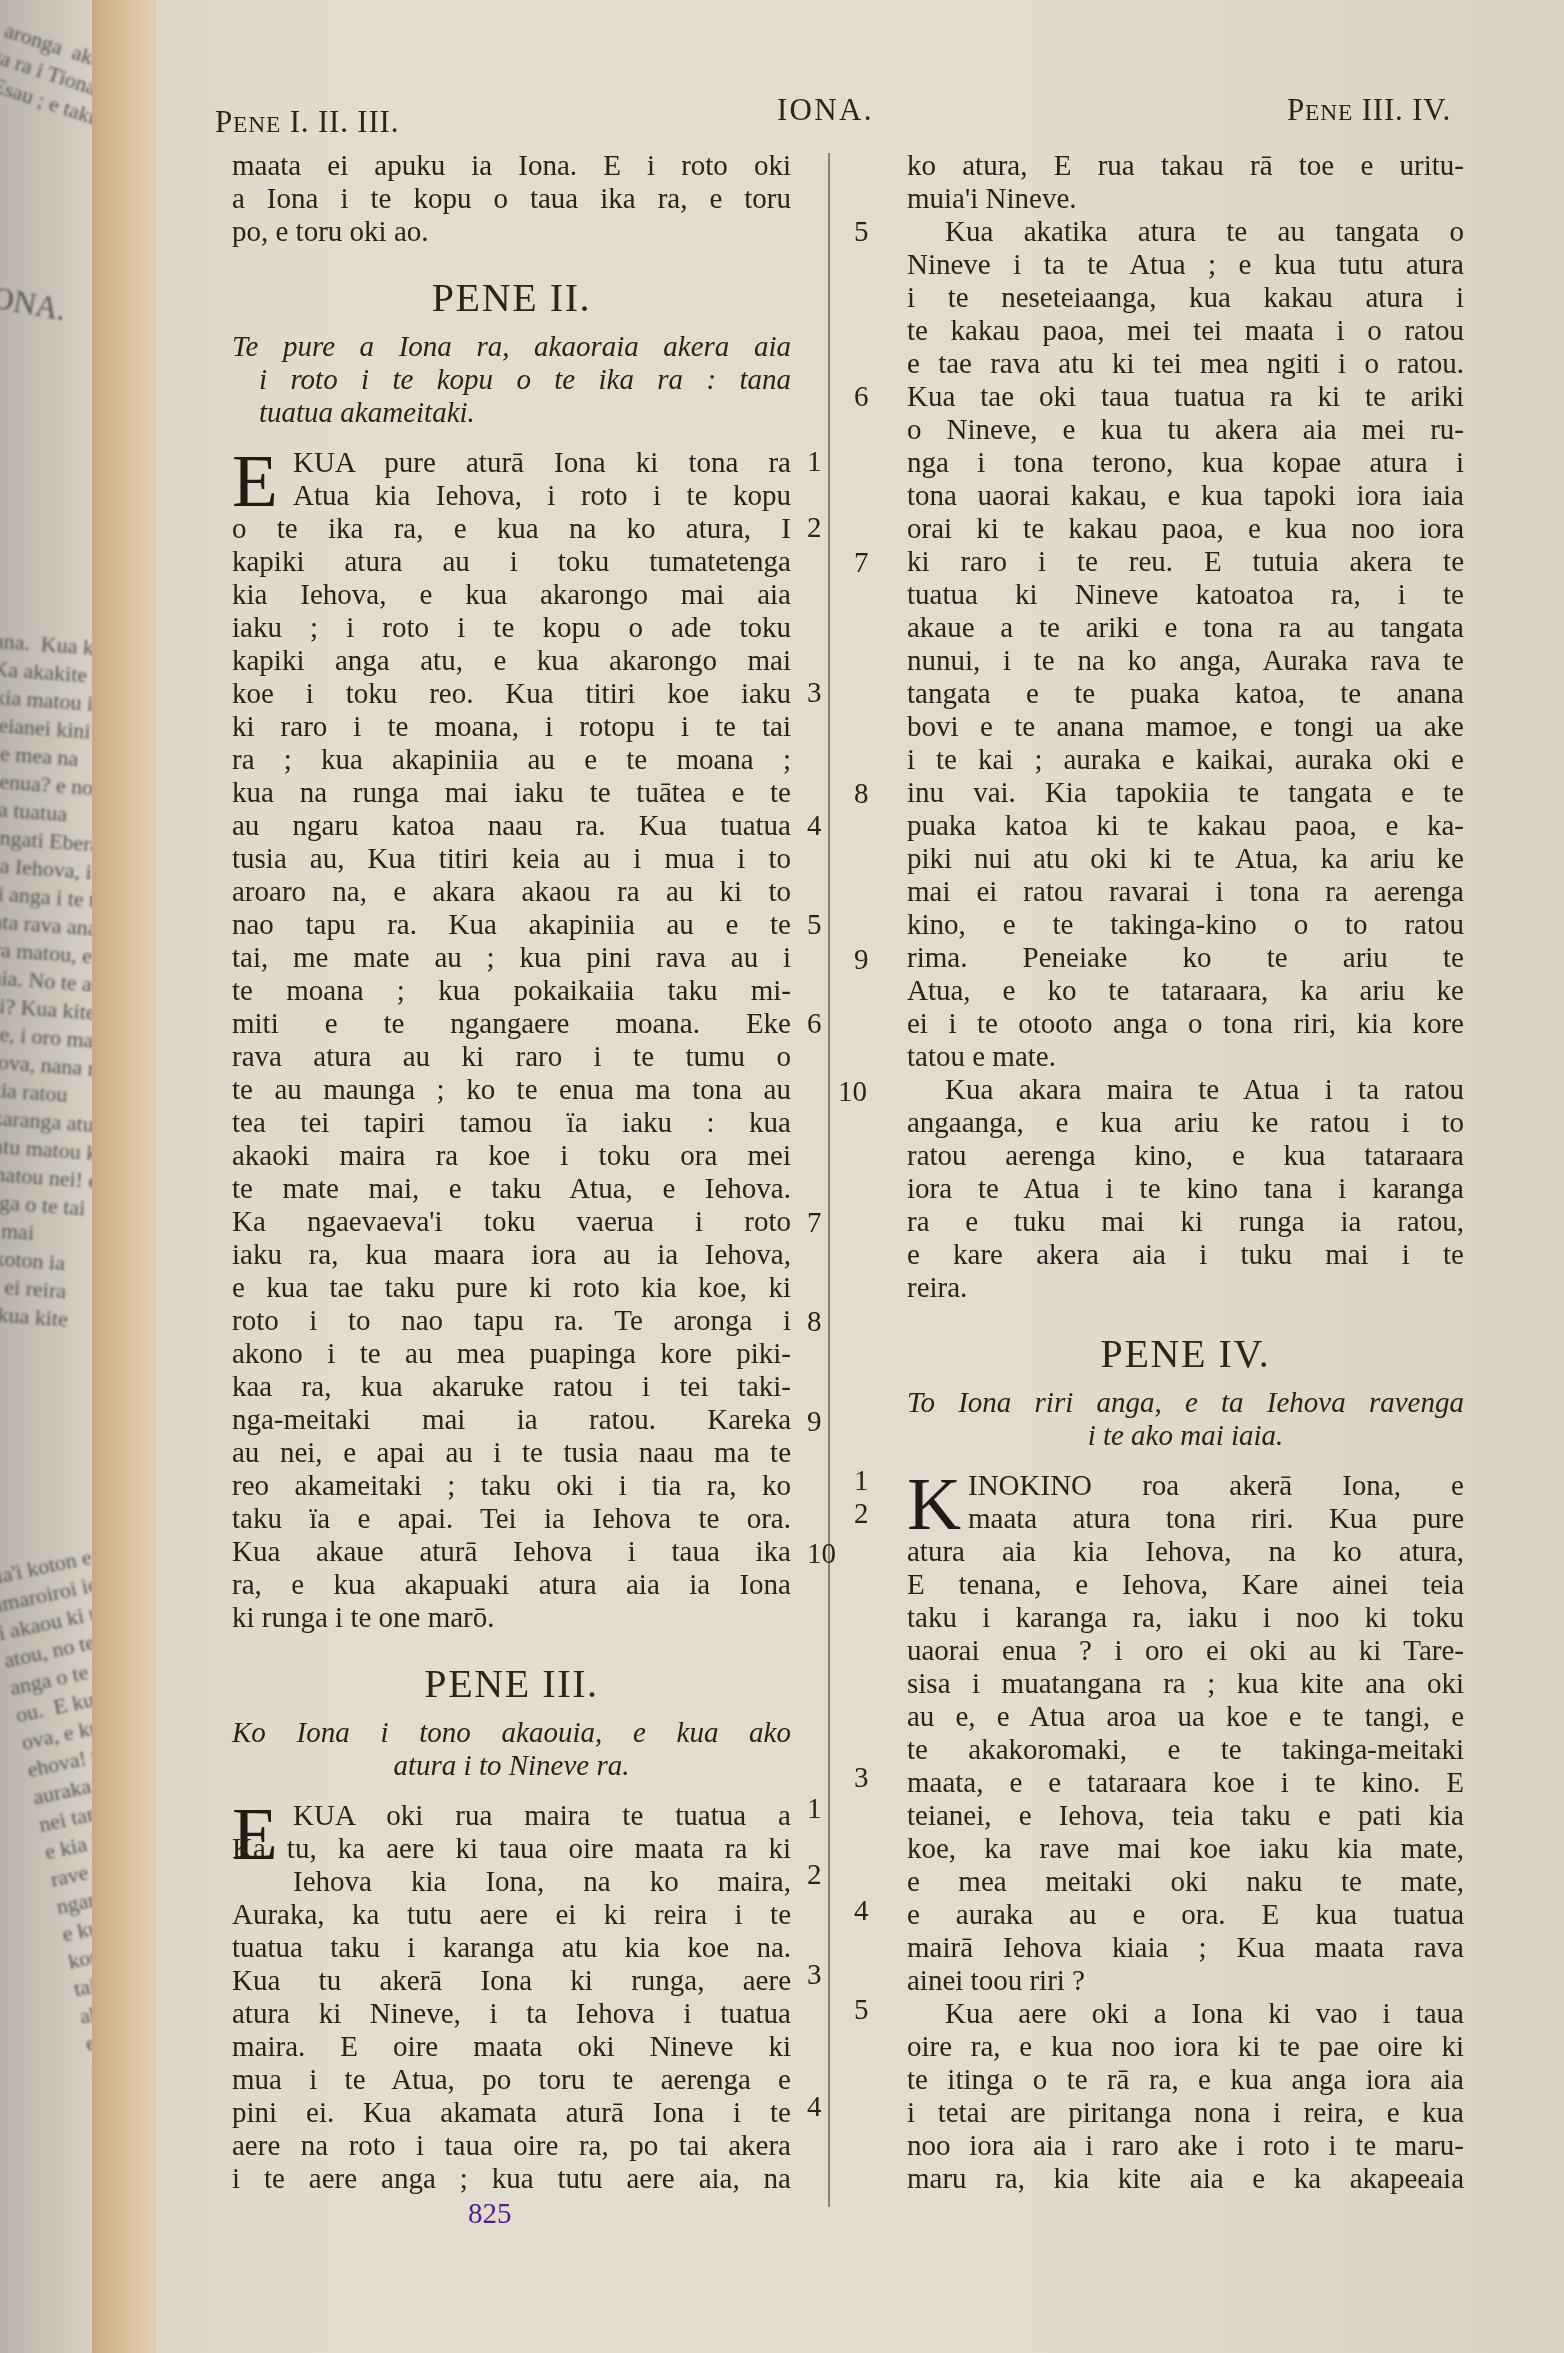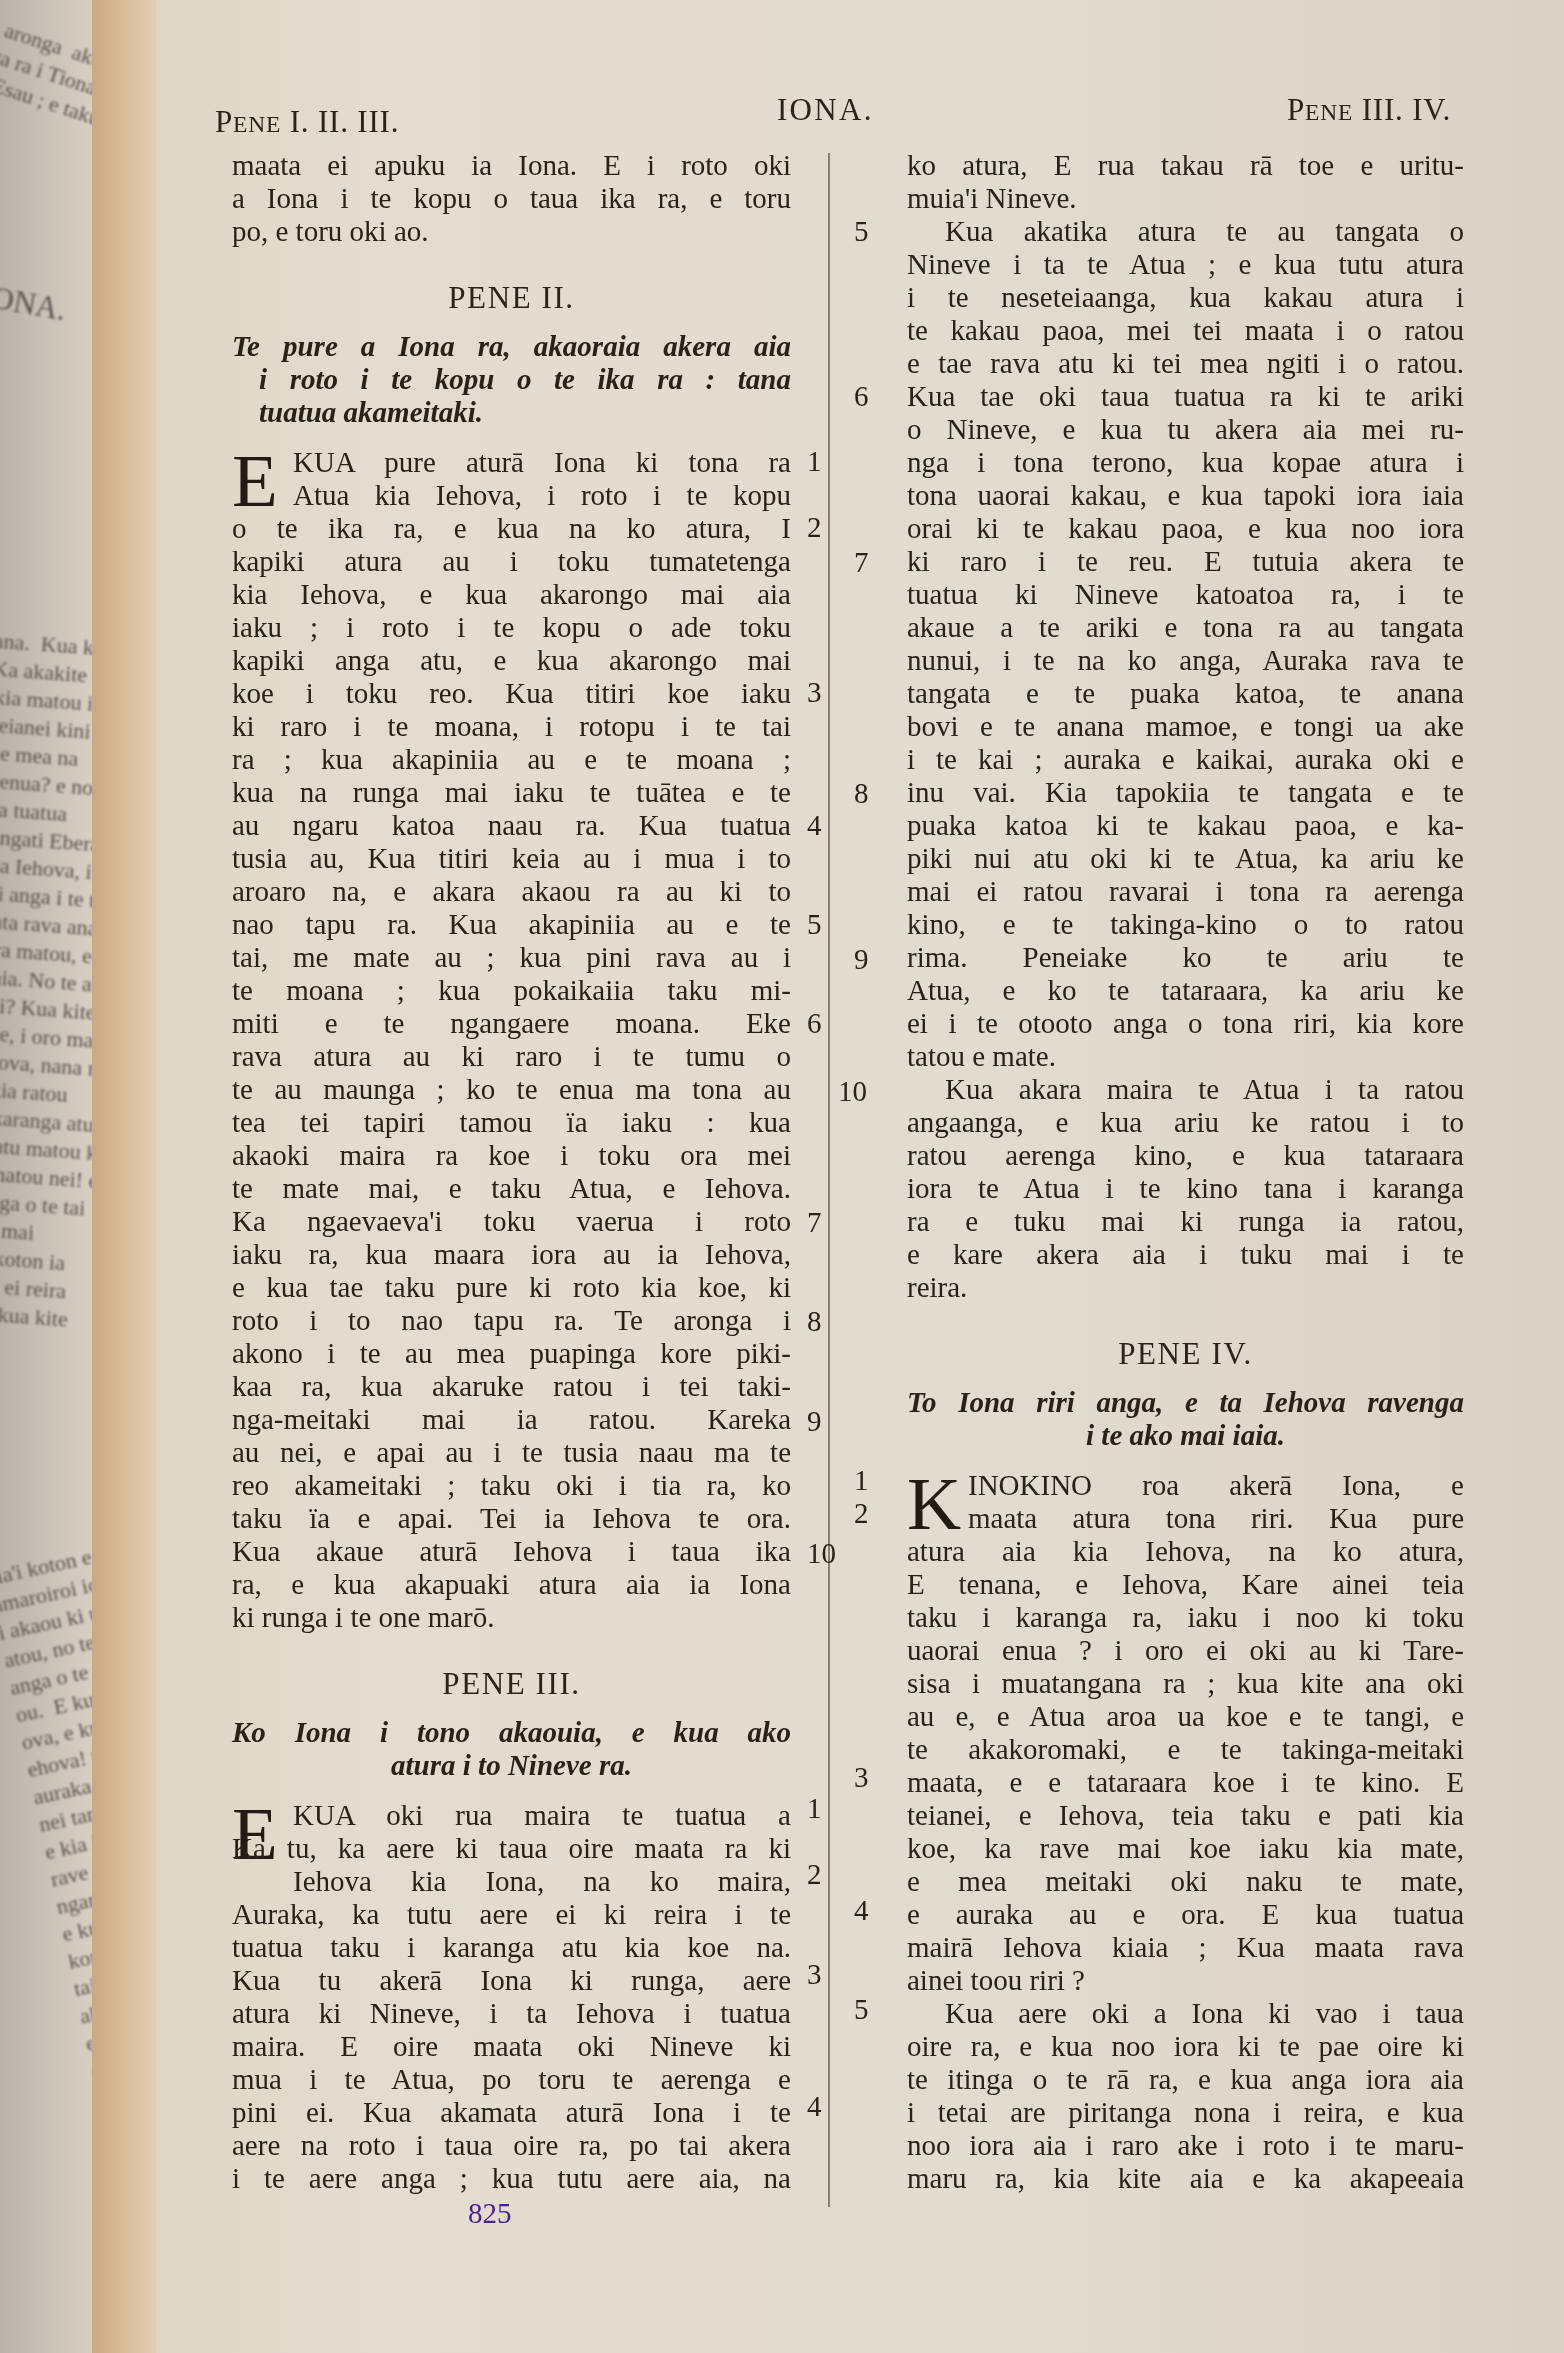--- a/index.html
+++ b/index.html
@@ -42,24 +42,24 @@
     color:#2a2219; text-align:justify;margin-left:17px;
   }
   .col-left { left:215px; }
   .col-right { left:890px; width:557px; }
   .line { height:33px; white-space:nowrap; text-align-last:justify; text-align:justify; overflow:visible; position:relative; }
   .line.last { text-align-last:left; }
   .line.indent { padding-left:38px; }
   .line.hang { padding-left:27px; }
   .line.center { text-align:right; text-align-last:center; }
   .heading {
-    text-align:center; font-size:31px; letter-spacing:1.6px; color:#2c241b;
+    text-align:center; font-size:40px; letter-spacing:1.6px; color:#2c241b;
     height:33px; line-height:33px;
   }
-  .summary { font-style:italic;font-weight:bold; }
+  .summary { font-style:italic; }
   .gap { height:33px; }
   .halfgap { height:16.4px; }
   .dropcap-wrap { position:relative; }
   .dropcap {
     position:absolute; left:0; top:3.1px; font-size:75px; line-height:63px; color:#231b13;
     font-family:"Liberation Serif",serif;
   }
   .dc-line { padding-left:61px; }
   .vnum {
     position:absolute; font-family:"Liberation Serif",serif; font-size:29px; color:#2a2219;

